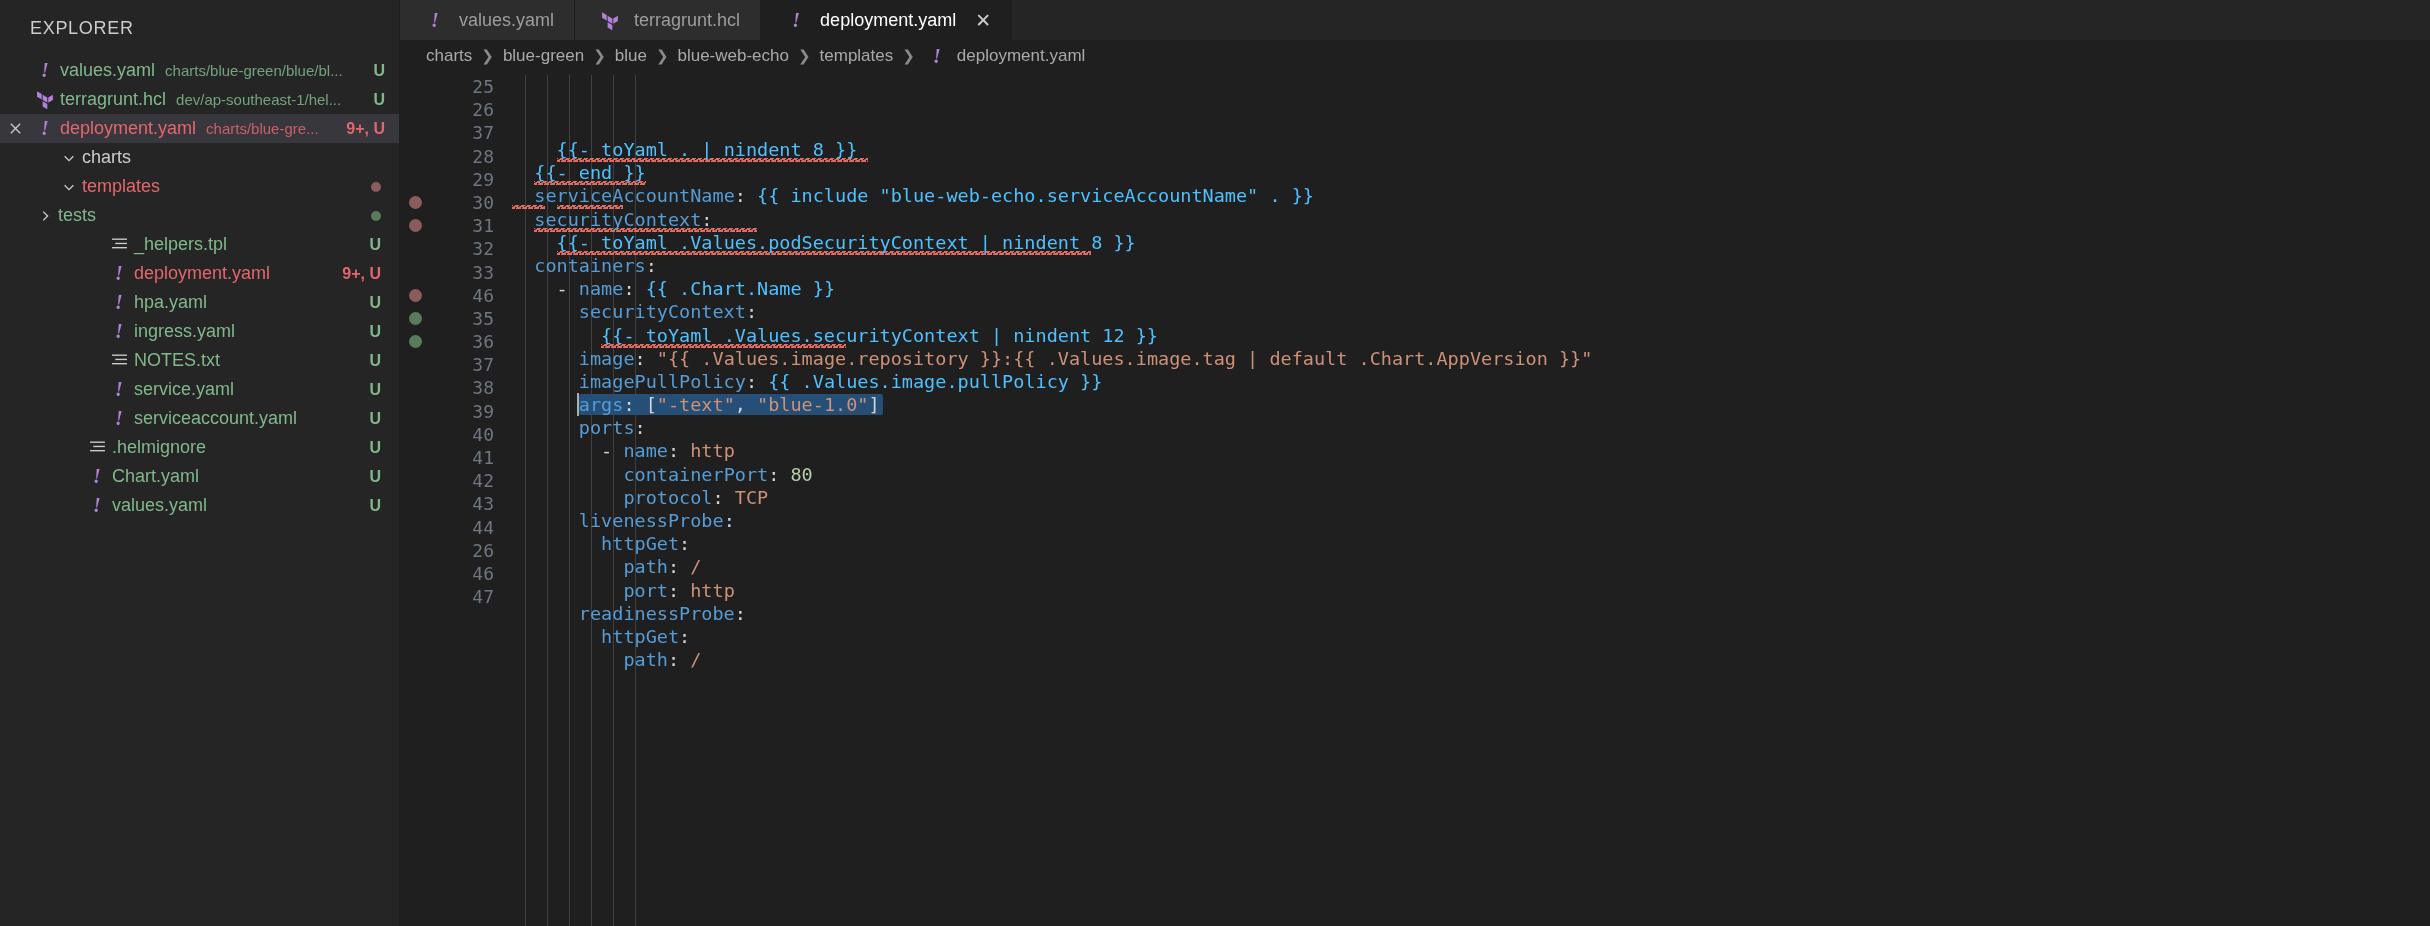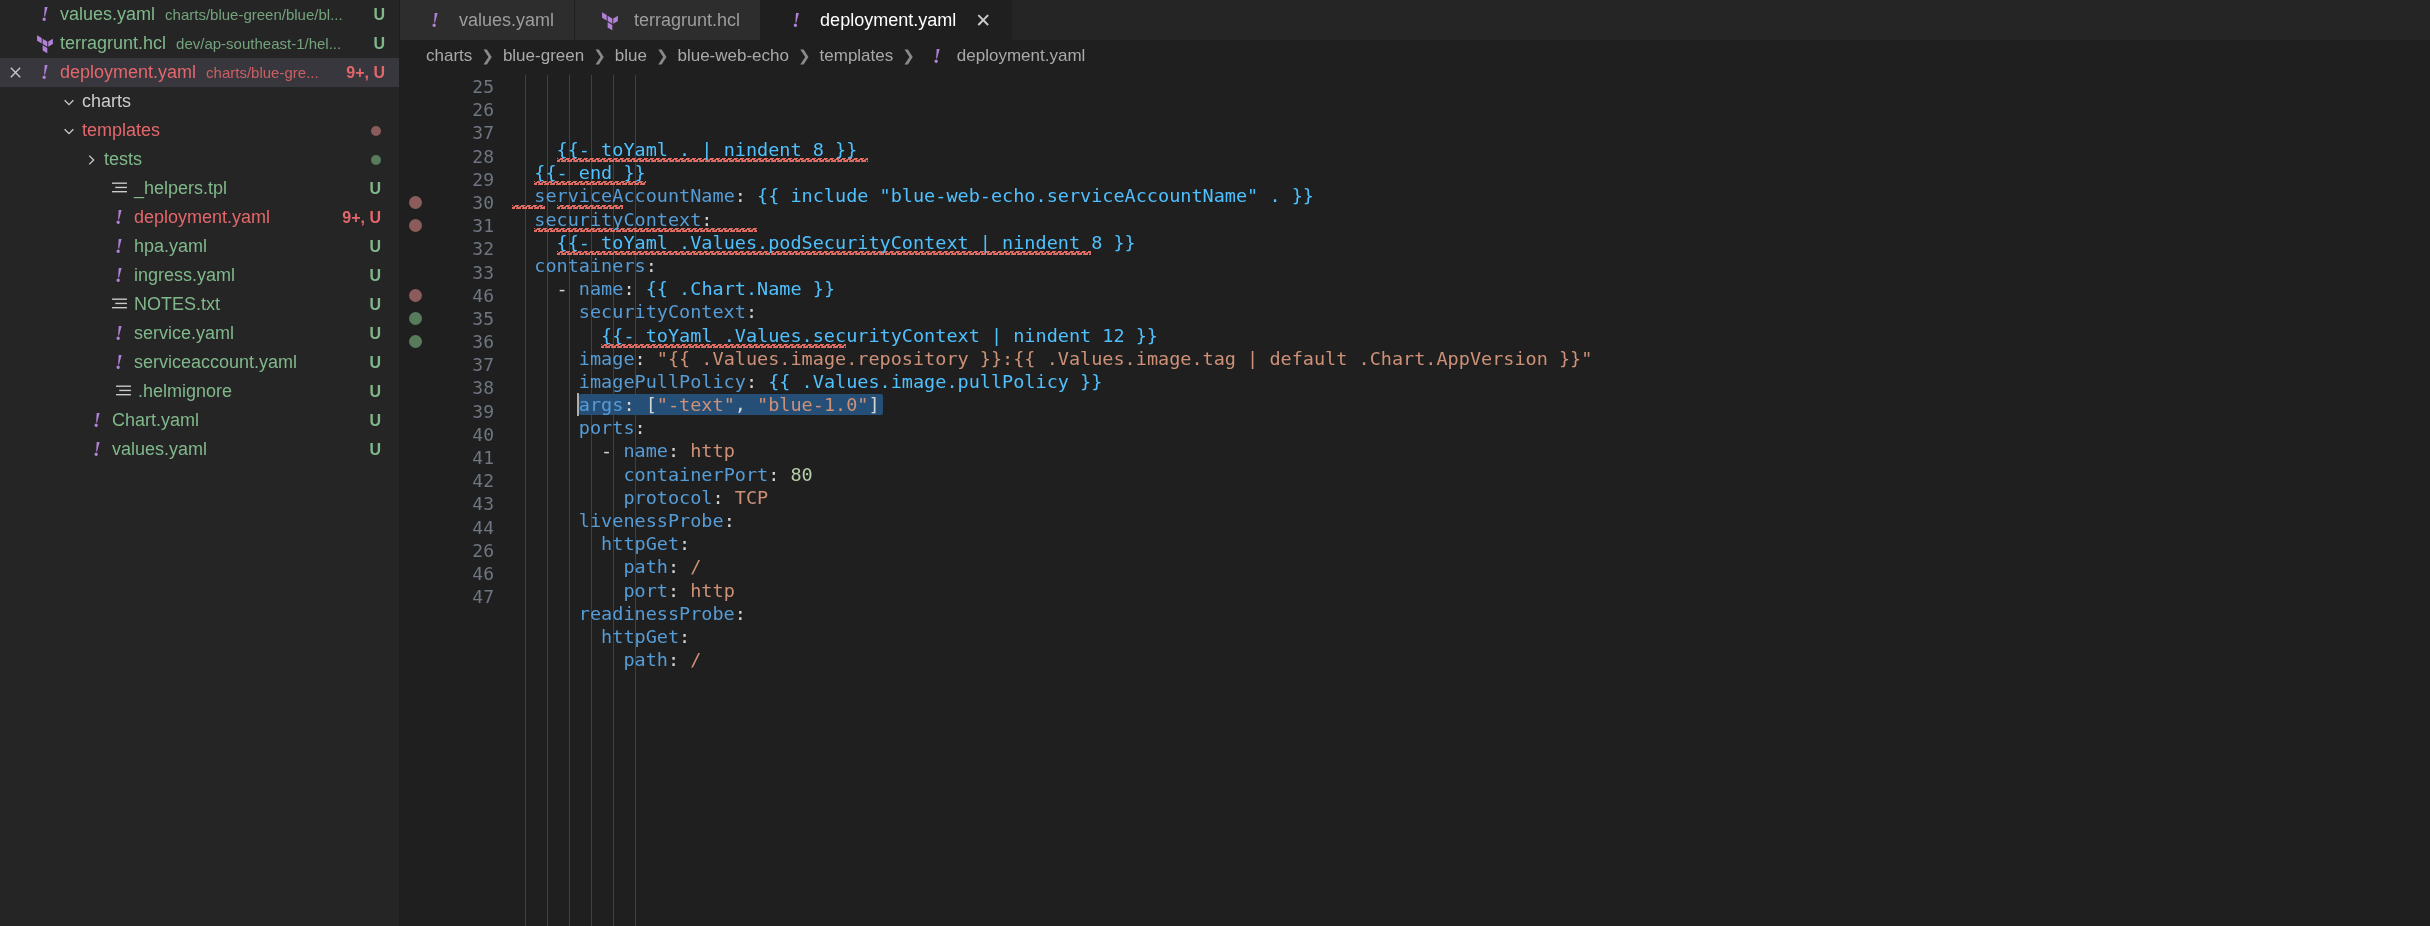--- a/index.html
+++ b/index.html
@@ -137,20 +137,21 @@
   .selhl { position: absolute; top: 1px; height: 21px; background: #264f78; border-radius: 2px; }
   .cursor { position: absolute; top: 0px; width: 2px; height: 23px; background: #aeafad; }
   .codeline-text { position: relative; z-index: 2; }
 </style>
 </head>
 <body>
 
 <div class="app">
 
   <div class="sidebar">
+    <div class="explorer-title">EXPLORER</div>
 
 
     <div id="open-editors-list">
         <div class="row">
           <span class="spacer30"></span>
           <span class="icon-cell ico-yaml">!</span>
           <span class="fname grn">values.yaml</span>
           <span class="fpath grn">charts/blue-green/blue/bl...</span>
           <span class="badge grn">U</span>
         </div>
@@ -193,21 +194,21 @@
         </div>
         <div class="tree-row" style="padding-left: 56px;">
           <span class="twisty">
             <svg width="14" height="14" viewBox="0 0 16 16">
               <path d="M3 6l5 5 5-5" fill="none" stroke="currentColor" stroke-width="1.5"></path>
             </svg>
           </span>
           <span class="tree-label redf">templates</span>
           <span class="dot mod"></span>
         </div>
-        <div class="tree-row" style="padding-left: 78px; align-items: center;">
+        <div class="tree-row" style="padding-left: 32px; align-items: center;">
           <span class="twisty">
             <svg width="14" height="14" viewBox="0 0 16 16">
               <path d="M6 3l5 5-5 5" fill="none" stroke="currentColor" stroke-width="1.5"></path>
             </svg>
           </span>
           <span class="tree-label grn">tests</span>
           <span class="dot add"></span>
         </div>
         <div class="tree-row" style="padding-left: 78px;">
           <span class="twisty"></span>
@@ -260,21 +261,21 @@
           <span class="icon-cell ico-yaml">!</span>
           <span class="tree-label grn">service.yaml</span>
           <span class="badge grn">U</span>
         </div>
         <div class="tree-row" style="padding-left: 78px;">
           <span class="twisty"></span>
           <span class="icon-cell ico-yaml">!</span>
           <span class="tree-label grn">serviceaccount.yaml</span>
           <span class="badge grn">U</span>
         </div>
-        <div class="tree-row" style="padding-left: 82px;">
+        <div class="tree-row" style="padding-left: 56px;">
           <span class="twisty"></span>
           <span class="icon-cell ico-txt">
             <svg width="17" height="15" viewBox="0 0 16 14">
               <g stroke="#cccccc" stroke-width="1.3">
                 <line x1="1" y1="2" x2="15" y2="2"></line>
                 <line x1="4" y1="6" x2="15" y2="6"></line>
                 <line x1="1" y1="10" x2="15" y2="10"></line>
               </g>
             </svg>
           </span>

